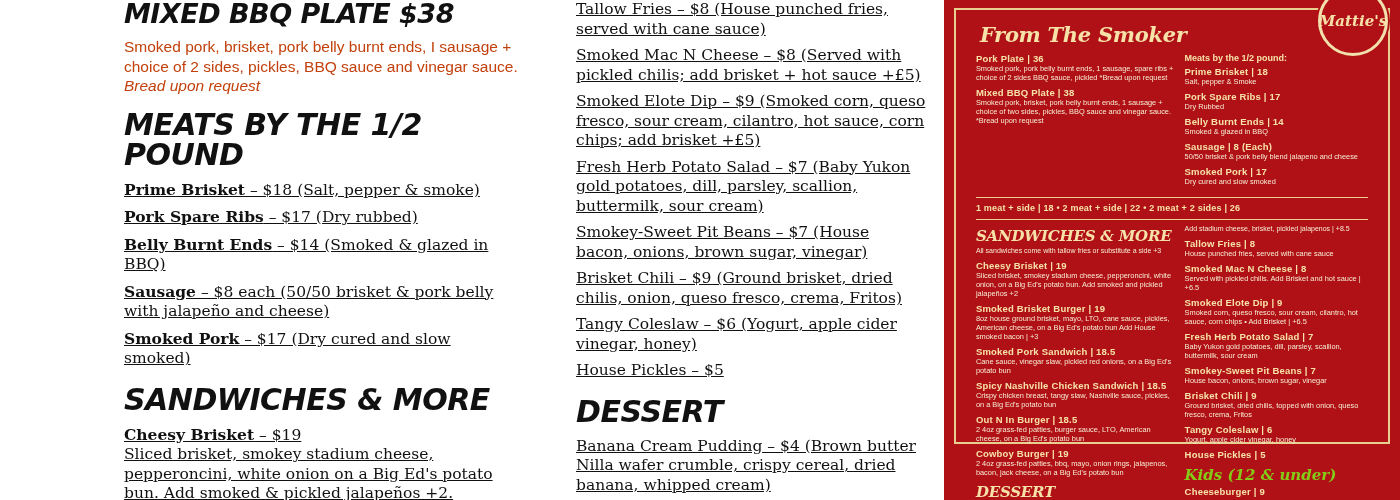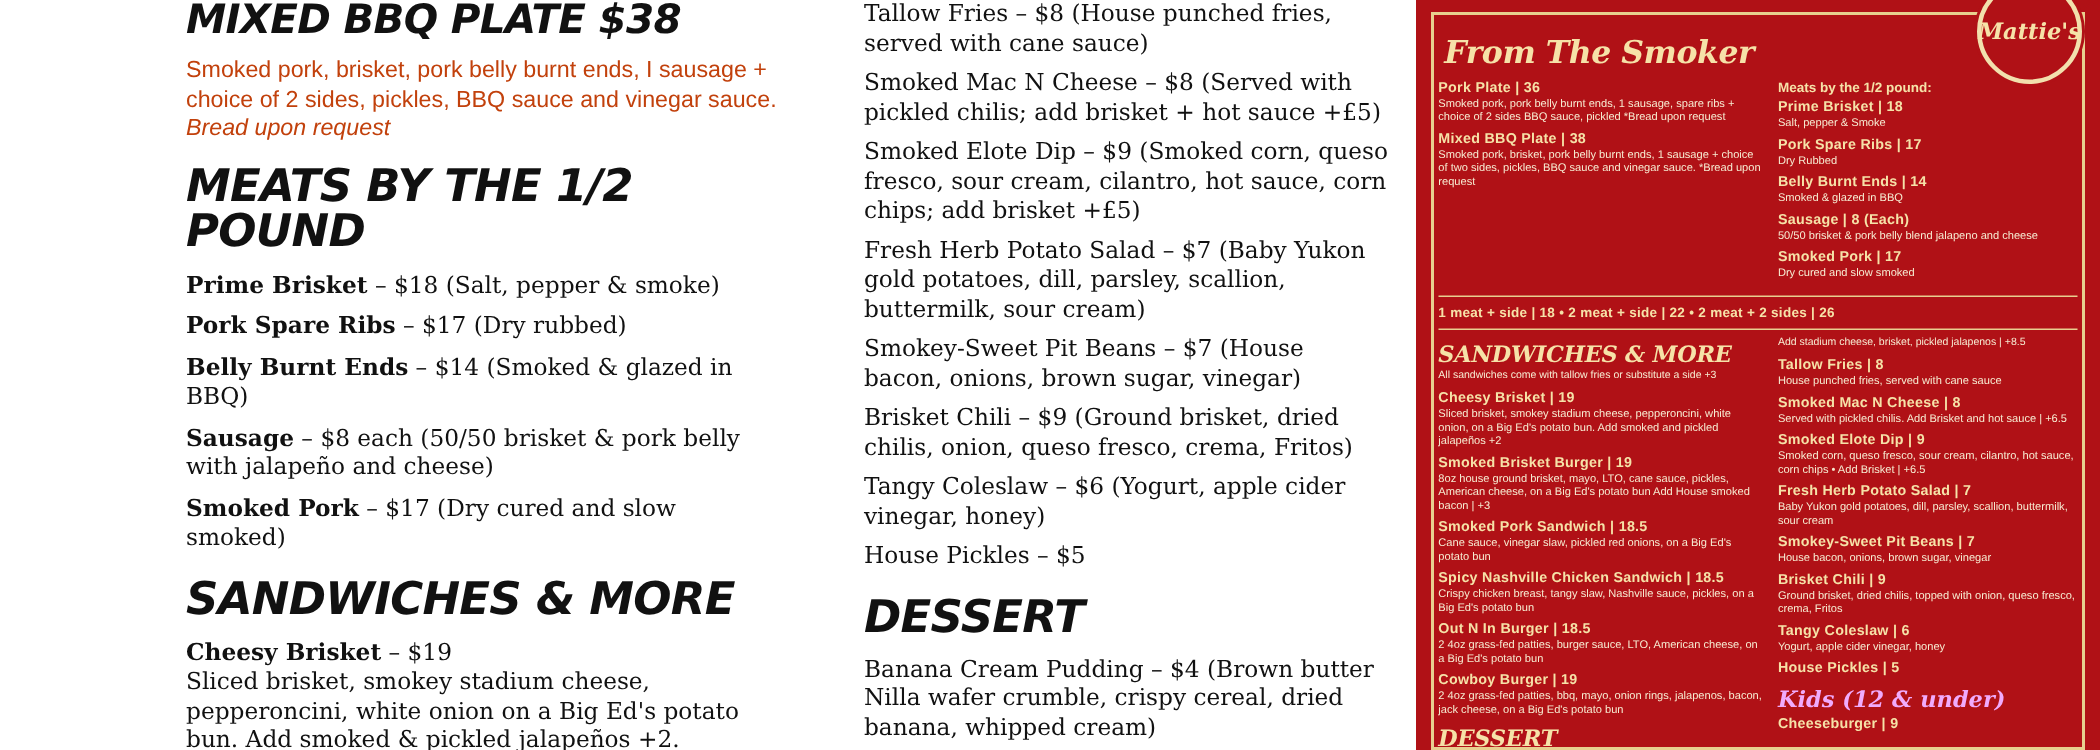--- a/index.html
+++ b/index.html
@@ -44,37 +44,38 @@
   }
   .i { font-style: italic; }
 
   ul.list { list-style: none; margin: 0 0 16px 0; padding: 0; }
   ul.list li {
     font-family: "DejaVu Serif", serif;
     font-size: 15.5px;
     line-height: 1.26;
     color: #111;
     margin: 0 0 7px 0;
+    text-decoration: underline;
   }
   ul.list li .nm { font-weight: 700; }
 
   
   .panel {
     width: 465px;
     background: #b01116;
     color: #fff;
     position: relative;
     padding: 8px 10px 0 10px;
     font-family: "Liberation Sans", sans-serif;
     overflow: hidden;
   }
   .panel-inner {
     border: 2px solid #e8cf8f;
-    height: 492px;
-    padding: 6px 3px;
+    height: 436px;
+    padding: 6px 20px;
     position: relative;
   }
   .smoker-title {
     font-family: "DejaVu Serif", serif;
     font-style: italic;
     font-weight: 700;
     font-size: 21px;
     color: #f6e2a8;
     margin: 6px 0 6px 4px;
     letter-spacing: -0.3px;
@@ -140,21 +141,21 @@
     font-size: 7px;
     color: #f7ecd2;
     line-height: 1.2;
     margin-bottom: 4px;
   }
   .kids-title {
     font-family: "DejaVu Serif", serif;
     font-style: italic;
     font-weight: 700;
     font-size: 15px;
-    color: #f0abfc;
+    color: #84cc16;
     margin: 6px 0 2px 0;
   }
 </style>
 </head>
 <body>
 
 <div class="page">
 
   <div class="col col-left">
     <h2 class="section h-xl">MIXED BBQ PLATE $38</h2>

